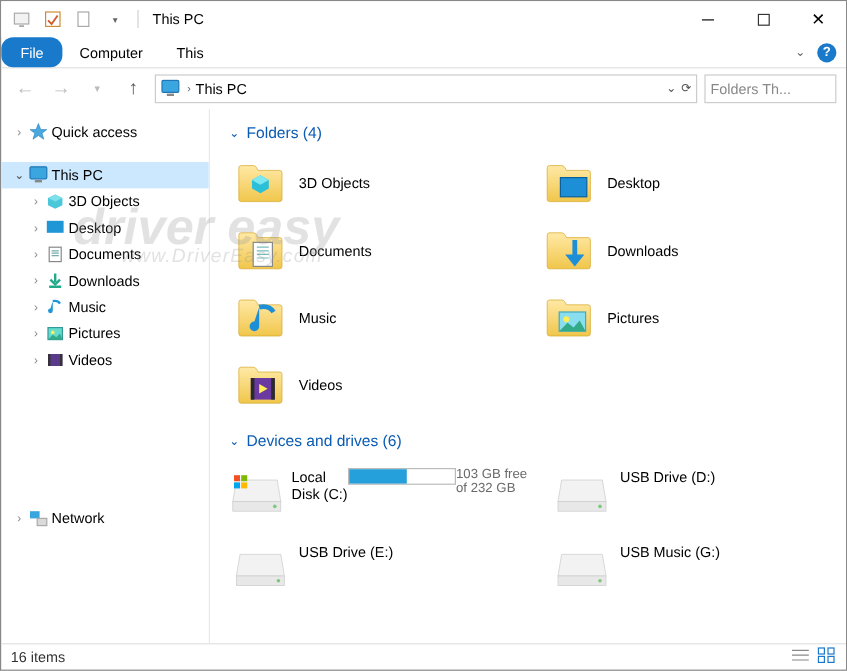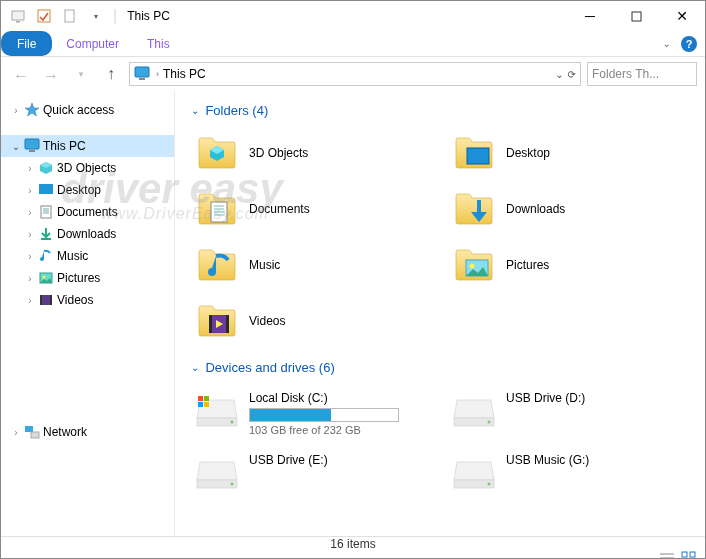--- a/index.html
+++ b/index.html
@@ -5,21 +5,21 @@
   * { box-sizing: border-box; font-family: "Segoe UI", Arial, sans-serif; }
   body { margin: 0; background: #fff; width: 706px; height: 559px; overflow: hidden; border: 1px solid #888; position: relative; }
   .titlebar { height: 30px; display: flex; align-items: center; padding: 0 0 0 8px; background: #fff; }
   .titlebar .qat { display: flex; gap: 8px; align-items: center; }
   .titlebar .qat .qat-icon { width: 18px; height: 18px; display: inline-flex; align-items: center; justify-content: center; }
   .titlebar .title { margin-left: 10px; font-size: 12px; }
   .titlebar .win-controls { margin-left: auto; display: flex; }
   .titlebar .win-controls div { width: 46px; height: 30px; display: flex; align-items: center; justify-content: center; font-size: 14px; }
   .ribbon { height: 26px; display: flex; align-items: stretch; border-bottom: 1px solid #e1e1e1; }
   .ribbon .file-tab { background: #1979ca; color: #fff; font-size: 12px; padding: 0 16px; display: flex; align-items: center; border-radius: 10px; }
-  .ribbon .tab { font-size: 12px; padding: 0 14px; display: flex; align-items: center; color: #8b5cf6; }
+  .ribbon .tab { font-size: 12px; padding: 0 14px; display: flex; align-items: center; color: #000000; }
   .ribbon .rib-right { margin-left: auto; display: flex; align-items: center; padding-right: 8px; gap: 10px; }
   .help-icon { width: 16px; height: 16px; border-radius: 50%; background: #1979ca; color: #fff; font-size: 11px; display:flex; align-items:center; justify-content:center; font-weight:bold;}
   .toolbar { height: 34px; display: flex; align-items: center; padding: 0 8px; gap: 6px; }
   .toolbar .nav-arrow { width: 24px; height: 24px; display: flex; align-items: center; justify-content: center; color: #555; }
   .toolbar .nav-arrow.disabled { color: #bbb; }
   .addr { flex: 1; height: 24px; border: 1px solid #ccc; display: flex; align-items: center; padding: 0 4px; }
   .addr .pc-icon { width: 16px; height: 16px; margin-right: 6px; }
   .addr .crumb { font-size: 12px; }
   .addr .addr-right { margin-left: auto; display: flex; align-items: center; gap: 4px; font-size: 10px; color: #555; }
   .search { width: 110px; height: 24px; border: 1px solid #ccc; display: flex; align-items: center; padding: 0 4px; font-size: 12px; color: #888; }
@@ -33,26 +33,26 @@
   .nav-sep { height: 14px; }
   .main { flex: 1; overflow-y: scroll; padding: 8px 10px 8px 16px; position: relative; }
   .section-header { display: flex; align-items: center; color: #0a5bb4; font-size: 13px; margin-bottom: 10px; margin-top: 4px; }
   .section-header .chev { font-size: 10px; margin-right: 6px; }
   .grid { display: grid; grid-template-columns: 1fr 1fr; gap: 6px 10px; }
   .tile { display: flex; align-items: center; height: 50px; padding: 2px; }
   .tile .tile-icon { width: 48px; height: 48px; display: flex; align-items: center; justify-content: center; margin-right: 8px; }
   .tile .tile-label { font-size: 12px; }
   .drive-tile { display: flex; align-items: flex-start; height: 56px; padding: 2px; }
   .drive-tile .tile-icon { width: 48px; height: 48px; display: flex; align-items: center; justify-content: center; margin-right: 8px; }
-  .drive-tile .drive-info { display: flex; flex-direction: column; justify-content: center; }
+  .drive-tile .drive-info { display: flex; justify-content: center; }
   .drive-tile .drive-info .l1 { font-size: 12px; margin-top: 4px; }
   .drive-tile .drive-info .bar { width: 150px; height: 14px; border: 1px solid #bbb; margin-top: 3px; background: #fff; position: relative; }
   .drive-tile .drive-info .bar .fill { position: absolute; left: 0; top: 0; bottom: 0; background: #26a0da; }
   .drive-tile .drive-info .l2 { font-size: 11px; color: #6a6a6a; margin-top: 2px; }
-  .statusbar { height: 22px; border-top: 1px solid #e1e1e1; display: flex; align-items: center; padding: 0 8px; font-size: 12px; color: #333; flex-direction: column; }
+  .statusbar { height: 22px; border-top: 1px solid #e1e1e1; display: flex; align-items: center; padding: 0 8px; font-size: 12px; color: #333; }
   .statusbar .view-icons { margin-left: auto; display: flex; gap: 6px; }
   .folder-svg { width: 42px; height: 38px; }
   .drive-svg { width: 42px; height: 34px; }
   .watermark { position: absolute; left: 60px; top: 170px; font-size: 42px; font-weight: 600; color: rgba(150,150,150,0.28); font-style: italic; pointer-events: none; z-index: 50; line-height: 0.85; }
   .watermark .sub { font-size: 16px; font-weight: 400; letter-spacing: 1px; display:block; margin-left: 40px;}
 </style>
 </head>
 <body>
 
 <svg width="0" height="0" style="position:absolute">

